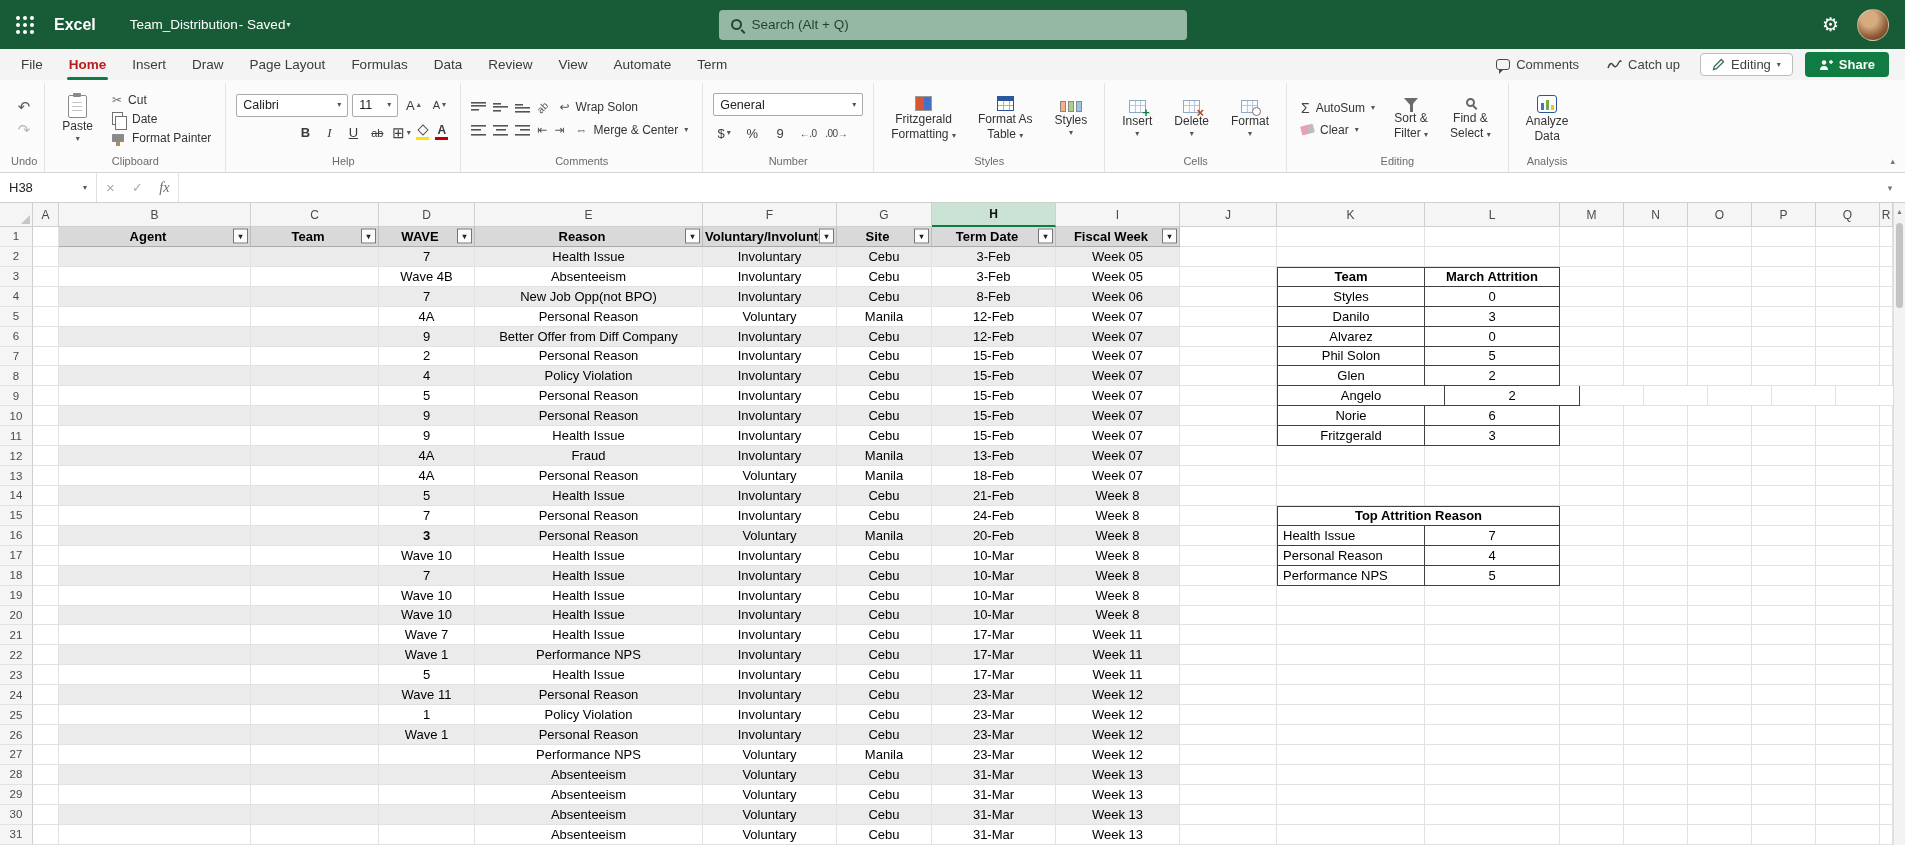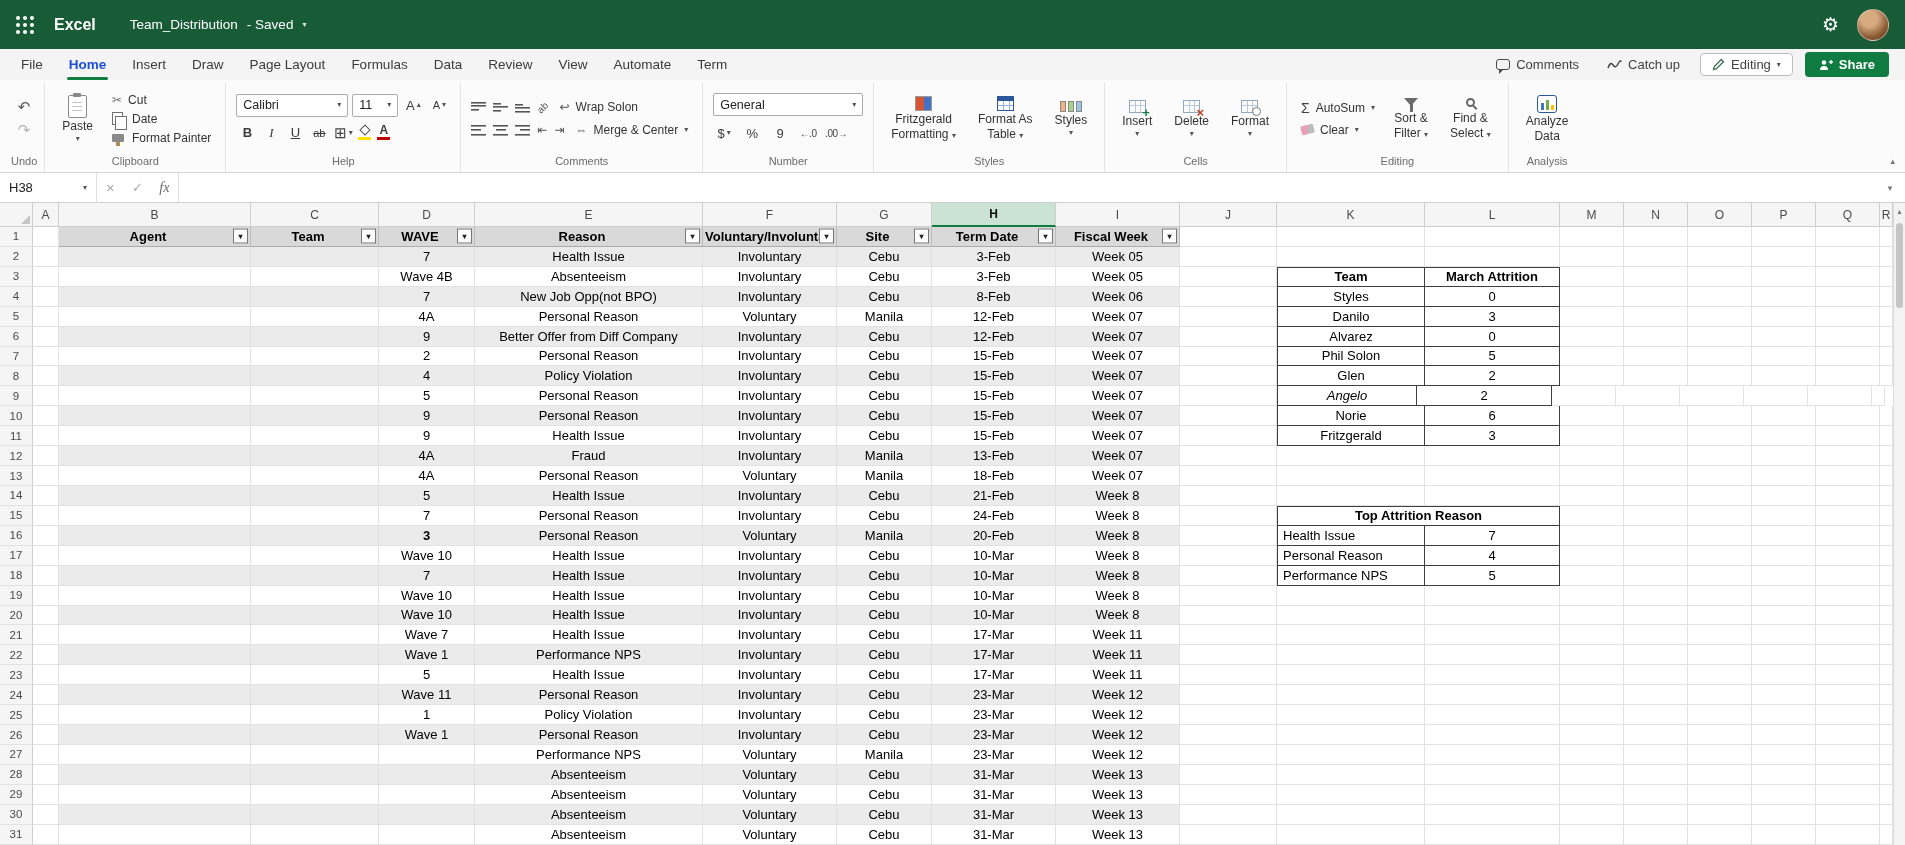--- a/index.html
+++ b/index.html
@@ -4,36 +4,36 @@
 <style>
 *{margin:0;padding:0;box-sizing:border-box}
 html,body{width:1905px;height:845px;overflow:hidden;font-family:"Liberation Sans",sans-serif;background:#fff;color:#222}
 i,em{font-style:normal}
 
 
 .topbar{height:49px;background:#185C37;display:flex;align-items:center;padding:0 16px;position:relative;color:#fff}
 .waffle{display:grid;grid-template-columns:repeat(3,4px);gap:3px;margin-right:20px;cursor:pointer}
 .waffle i{width:4px;height:4px;background:#fff;border-radius:50%}
 .appname{font-size:16px;font-weight:700;margin-right:34px}
-.doctitle{font-size:13.5px;display:flex;align-items:center;gap:9px;cursor:pointer}
+.doctitle{font-size:13.5px;display:flex;align-items:center;gap:1px;cursor:pointer}
 .doctitle .chevw{font-size:8px;opacity:.85}
 .searchbox{position:absolute;left:50%;transform:translateX(-50%);width:468px;height:30px;background:#94B8A3;border-radius:4px;display:flex;align-items:center;padding:0 12px;gap:10px}
 .mag{width:11px;height:11px;border:2px solid #24452f;border-radius:50%;position:relative;flex:none}
 .mag::after{content:"";position:absolute;width:2px;height:5px;background:#24452f;left:9px;top:8px;transform:rotate(-45deg)}
 .searchinput{flex:1;border:none;background:transparent;outline:none;font-size:13.5px;color:#173826;font-family:"Liberation Sans",sans-serif}
 .searchinput::placeholder{color:#1d3a29;opacity:.95}
 .tb-right{margin-left:auto;display:flex;align-items:center;gap:18px}
 .gear{font-size:19px;cursor:pointer;line-height:1}
 .avatar{width:32px;height:32px;border-radius:50%;background:radial-gradient(circle at 38% 30%,#d6ab80 0 28%,#8a5a33 65%,#55331a);border:1px solid rgba(255,255,255,.45);cursor:pointer}
 
 
 .menubar{height:31px;background:#F4F4F4;display:flex;align-items:center;padding:0 8px}
 .mtabs{display:flex;height:100%}
 .mtab{padding:0 13px;font-size:13.5px;color:#3b3b3b;display:flex;align-items:center;position:relative;cursor:pointer;white-space:nowrap}
-.mtab.active{font-weight:700;color:#1d4ed8}
+.mtab.active{font-weight:700;color:#b91c1c}
 .mtab.active::after{content:"";position:absolute;left:11px;right:11px;bottom:0;height:3px;background:#107C41;border-radius:2px}
 .mb-right{margin-left:auto;display:flex;align-items:center;gap:12px;padding-right:8px}
 .mbtn{display:flex;align-items:center;gap:6px;font-size:13px;color:#424242;padding:4px 8px;border-radius:4px;cursor:pointer;white-space:nowrap}
 .mbtn.outline{border:1px solid #BDBDBD;background:#fff;padding:3px 11px}
 .mbtn.share{background:#107C41;color:#fff;font-weight:600;padding:5px 14px}
 .ic-comment{width:14px;height:11px;border:1.5px solid #4a4a4a;border-radius:3px;position:relative;flex:none}
 .ic-comment::after{content:"";position:absolute;left:2px;bottom:-5px;border-top:4px solid #4a4a4a;border-right:4px solid transparent}
 .chevs{font-size:8px;color:#555;line-height:1}
 
 
@@ -135,20 +135,24 @@
       <i></i>
       <i></i>
       <i></i>
     </div>
   <div class="appname">Excel</div>
   <div class="doctitle">
     <span>Team_Distribution</span>
     <span>- Saved</span>
     <span class="chevw">▾</span>
   </div>
+  <div class="searchbox">
+    <span class="mag"></span>
+    <input class="searchinput" placeholder="Search (Alt + Q)" style="">
+  </div>
   <div class="tb-right">
     <span class="gear">⚙</span>
     <span class="avatar"></span>
   </div>
 </div>
 
 <div class="menubar">
   <div class="mtabs" id="menu-tabs">
       <div class="mtab">File</div>
       <div class="mtab active">Home</div>
@@ -220,21 +224,21 @@
         <div class="smallrow">
             <span class="ic-painter"></span>
             <span>Format Painter</span>
           </div>
       </div>
     </div>
     <div class="rlabel">Clipboard</div>
   </div>
 
   <div class="rgroup">
-    <div class="rbody stack" style="align-items:flex-start;gap:5px">
+    <div class="rbody stack" style="align-items:flex-end;gap:5px">
       <div class="flexrow">
         <div class="combo" style="width:112px">
             <span>Calibri</span>
             <span class="chev">▾</span>
           </div>
         <div class="combo" style="width:46px">
             <span>11</span>
             <span class="chev">▾</span>
           </div>
         <span class="tbtn">
@@ -636,21 +640,21 @@
         <div class="cell" style="width: 26px;"></div>
         <div class="cell" style="width: 192px;"></div>
         <div class="cell" style="width: 128px;"></div>
         <div class="cell" style="width: 96px;">5</div>
         <div class="cell" style="width: 228px;">Personal Reason</div>
         <div class="cell" style="width: 134px;">Involuntary</div>
         <div class="cell" style="width: 95px;">Cebu</div>
         <div class="cell" style="width: 124px;">15-Feb</div>
         <div class="cell" style="width: 124px;">Week 07</div>
         <div class="cell" style="width: 97px;"></div>
-        <div class="cell st bl" style="width: 140px; font-style: italic;">Angelo</div>
+        <div class="cell st bl" style="width: 168px;">Angelo</div>
         <div class="cell st" style="width: 135px;">2</div>
         <div class="cell" style="width: 64px;"></div>
         <div class="cell" style="width: 64px;"></div>
         <div class="cell" style="width: 64px;"></div>
         <div class="cell" style="width: 64px;"></div>
         <div class="cell" style="width: 64px;"></div>
         <div class="cell" style="width: 13px;"></div>
       </div>
       <div class="grow">
         <div class="rowh">10</div>

